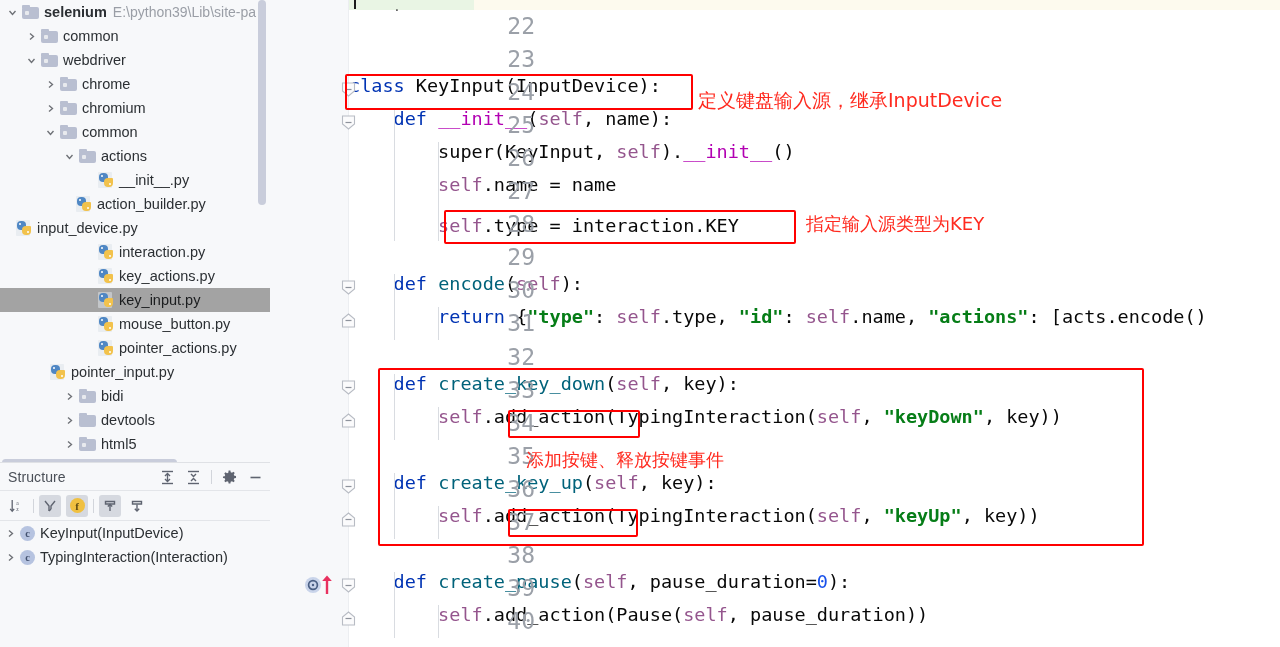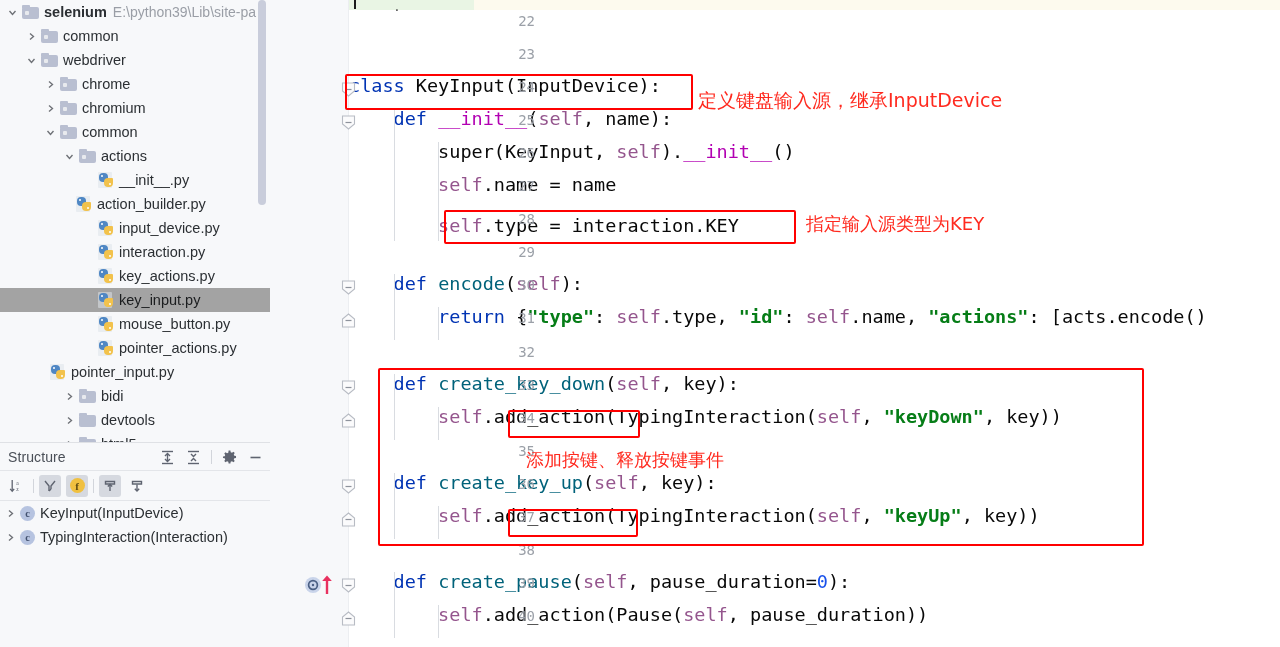--- a/index.html
+++ b/index.html
@@ -83,21 +83,21 @@
     position: absolute; left: 258px; top: 0px; width: 8px; height: 205px;
     background: #c9cddb; border-radius: 4px;
   }
   #side-hscroll {
     position: absolute; left: 2px; top: 459px; width: 175px; height: 7px;
     background: #c9cddb; border-radius: 4px;
   }
 
   
   #structure {
-    position: absolute; left: 0; top: 442px; width: 270px; height: 177px;
+    position: absolute; left: 0; top: 462px; width: 270px; height: 177px;
     background: #f7f8fa;
     border-top: 1px solid #dfe1e5;
   }
   #struct-header {
     position: relative; height: 28px;
     display: flex; align-items: center;
     border-bottom: 1px solid #e3e5e9;
   }
   #struct-title {
     font-size: 14px; color: #4a4f57; margin-left: 8px; letter-spacing: .1px;
@@ -151,21 +151,21 @@
     position: absolute; left: 0; top: 0; width: 78px; height: 647px;
     background: #f7f8fa;
   }
   #gutter-edge {
     position: absolute; left: 78px; top: 0; width: 1px; height: 647px;
     background: #eceef1;
   }
   .lnum {
     position: absolute; right: 745px;
     font-family: "DejaVu Sans Mono", monospace;
-    font-size: 14px; color: #9ba0a8;
+    font-size: 23px; color: #9ba0a8;
     text-align: right; width: 40px;
   }
   
   .fold {
     position: absolute; left: 70px; width: 17px; height: 17px;
   }
   .fold svg { display: block; }
 
   .gutter-run {
     position: absolute; left: 34px; width: 40px; height: 20px;
@@ -347,21 +347,21 @@
           <span class="chev empty"></span>
           <span class="py-ico">
             <span class="pg-sheet"></span>
             <span class="pg-blue"></span>
             <span class="pg-yel"></span>
             <span class="pg-d1"></span>
             <span class="pg-d2"></span>
           </span>
           <span class="label">action_builder.py</span>
         </div>
-        <div class="tree-row" style="padding-left: 82px; top: 216px; position: absolute; left: 0px; right: 0px;">
+        <div class="tree-row" style="top: 216px; position: absolute; left: 0px; right: 0px;">
           <span class="chev empty"></span>
           <span class="py-ico">
             <span class="pg-sheet"></span>
             <span class="pg-blue"></span>
             <span class="pg-yel"></span>
             <span class="pg-d1"></span>
             <span class="pg-d2"></span>
           </span>
           <span class="label">input_device.py</span>
         </div>

